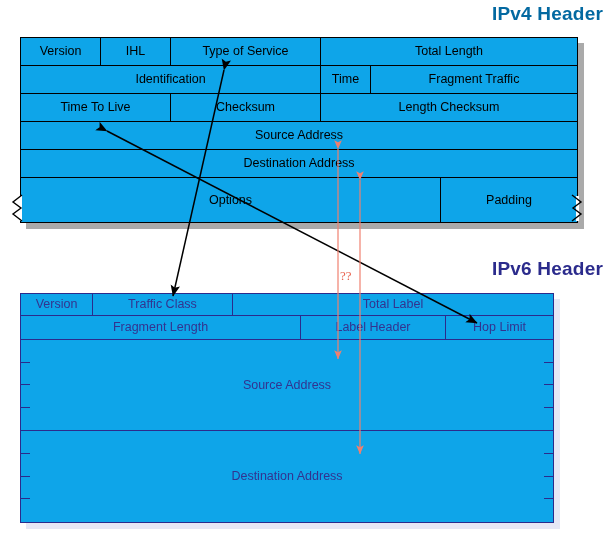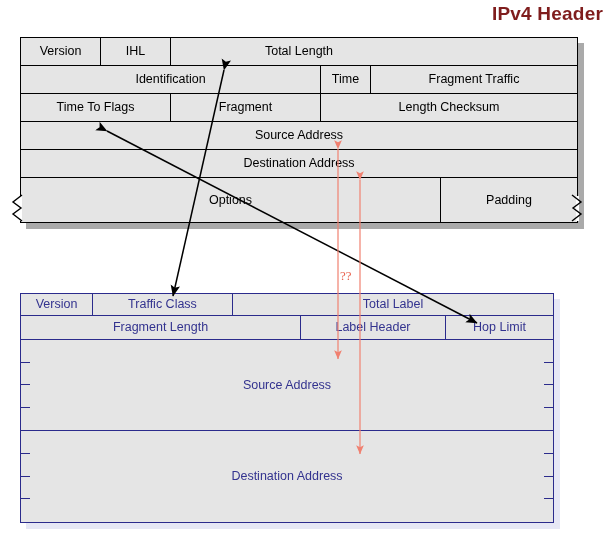--- a/index.html
+++ b/index.html
@@ -27,33 +27,33 @@
   .title {
     position: absolute;
     font-weight: bold;
     font-size: 19px;
     letter-spacing: 0.2px;
     white-space: nowrap;
   }
   #ipv4-title {
     right: 12px;
     top: 3px;
-    color: #7f1d1d;
+    color: #0369a1;
   }
   #ipv6-title {
     right: 12px;
     top: 258px;
     color: #2b2b8c;
   }
 
   
   .hdr-table {
     position: absolute;
     box-sizing: border-box;
-    background: #e5e5e5;
+    background: #0ea5e9;
   }
   #ipv4-table {
     left: 20px;
     top: 37px;
     width: 558px;
     height: 186px;
     border: 1px solid #000000;
   }
   #ipv4-shadow {
     position: absolute;
@@ -164,32 +164,33 @@
 
   <div id="ipv4-title" class="title">IPv4 Header</div>
 
   <div id="ipv4-shadow"></div>
 
   <div id="ipv4-table" class="hdr-table">
 
     <div class="row" style="top:0px;height:28px">
       <div class="cell" style="width:80px">Version</div>
       <div class="cell" style="width:70px">IHL</div>
+      <div class="cell" style="width:150px">Type of Service</div>
       <div class="cell noline" style="width:256px">Total Length</div>
     </div>
 
     <div class="row" style="top:28px;height:28px">
       <div class="cell" style="width:300px">Identification</div>
       <div class="cell" style="width:50px">Time</div>
       <div class="cell noline" style="width:206px">Fragment Traffic</div>
     </div>
 
     <div class="row" style="top:56px;height:28px">
-      <div class="cell" style="width:150px">Time To Flags</div>
-      <div class="cell" style="width:150px">Fragment</div>
+      <div class="cell" style="width:150px">Time To Live</div>
+      <div class="cell" style="width:150px">Checksum</div>
       <div class="cell noline" style="width:256px">Length Checksum</div>
     </div>
 
     <div class="row" style="top:84px;height:28px">
       <div class="cell noline" style="width:556px">Source Address</div>
     </div>
 
     <div class="row" style="top:112px;height:28px">
       <div class="cell noline" style="width:556px">Destination Address</div>
     </div>
@@ -203,20 +204,21 @@
   <div class="zig-mask" id="mask-left"></div>
   <div class="zig-mask" id="mask-right"></div>
 
   <svg class="zig" id="zig-left" viewBox="0 0 16 27">
     <polyline points="13,0 4,7 12,13 4,19 13,26" fill="none" stroke="#000000" stroke-width="1.4"></polyline>
   </svg>
   <svg class="zig" id="zig-right" viewBox="0 0 16 27">
     <polyline points="1,0 10,7 2,13 10,19 1,26" fill="none" stroke="#000000" stroke-width="1.4"></polyline>
   </svg>
 
+  <div id="ipv6-title" class="title">IPv6 Header</div>
 
   <div id="ipv6-shadow"></div>
 
   <div id="ipv6-table" class="hdr-table">
 
     <div class="row" style="top:0px;height:22px">
       <div class="cell" style="width:72px">Version</div>
       <div class="cell" style="width:140px">Traffic Class</div>
       <div class="cell noline" style="width:320px">Total Label</div>
     </div>

